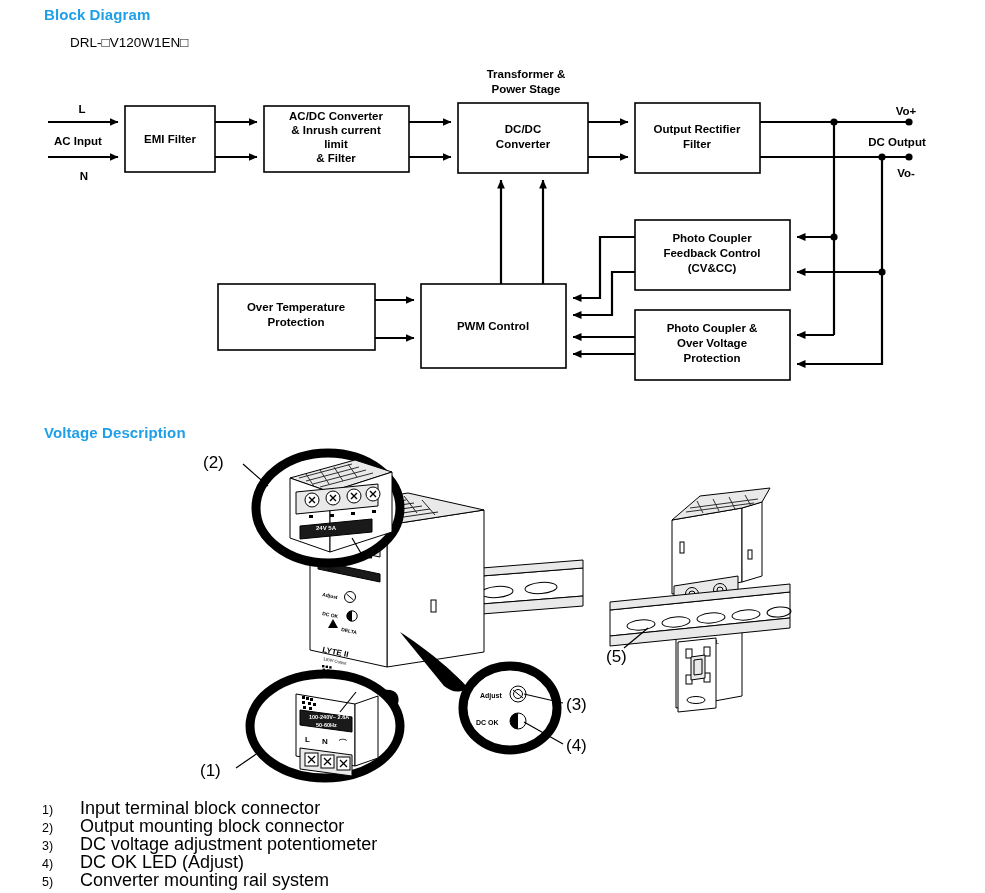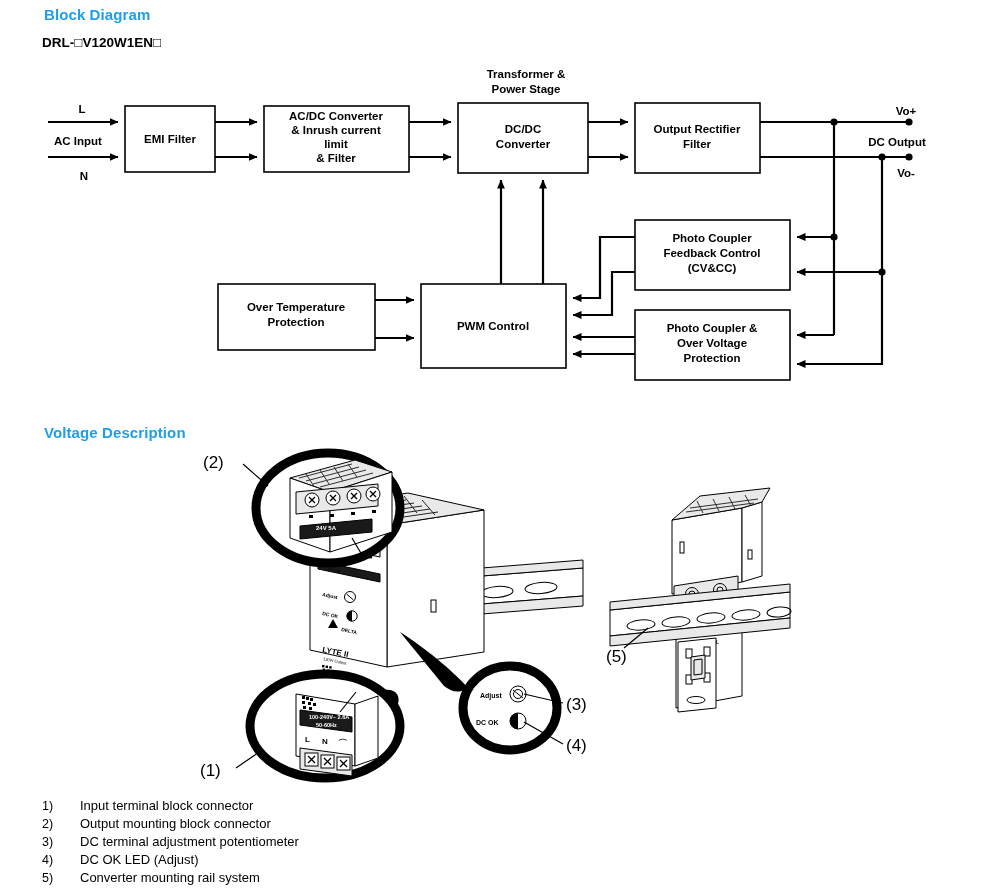--- a/index.html
+++ b/index.html
@@ -9,21 +9,21 @@
     color:#000;
   }
   .abs{position:absolute;}
 
   
   .section-title{
     font-size:15px;font-weight:bold;color:#1f9fe8;
     letter-spacing:.1px;white-space:nowrap;
   }
   .model-number{
-    font-size:13.5px;font-weight:bold;color:#000;white-space:nowrap;
+    font-size:13.5px;font-weight:normal;color:#000;white-space:nowrap;margin-left:28px;
   }
 
   
   #block-diagram{left:0;top:0;width:985px;height:400px;}
   #block-diagram svg{display:block;}
 
   .bd-box-label{
     font-family:"Liberation Sans", sans-serif;
     font-size:11.5px;font-weight:bold;fill:#000;
     text-anchor:middle;
@@ -50,21 +50,21 @@
   .dev-fill-dark{fill:#1a1a1a;stroke:#000;stroke-width:1;}
   .bubble-ring{fill:none;stroke:#000;stroke-width:9;}
   .bubble-inner{fill:#ffffff;}
   .tiny-txt{font-family:"Liberation Sans", sans-serif;font-size:4px;fill:#000;}
   .tiny-txt-b{font-family:"Liberation Sans", sans-serif;font-size:5px;font-weight:bold;fill:#000;}
 
   
   #legend-list{left:42px;top:798px;width:500px;}
   .legend-row{display:flex;align-items:baseline;height:18px;}
   .legend-idx{width:38px;font-size:12.5px;color:#000;flex:none;}
-  .legend-txt{font-size:13px;color:#000;white-space:nowrap;text-align:right;}
+  .legend-txt{font-size:18px;color:#000;white-space:nowrap;text-align:right;}
 </style>
 </head>
 <body>
 
 <div class="abs section-title" style="left:44px;top:6px;">Block Diagram</div>
 
 <div class="abs model-number" style="left:42px;top:35px;">DRL-□V120W1EN□</div>
 
 <div class="abs" id="block-diagram">
 <svg width="985" height="400" viewBox="0 0 985 400" xmlns="http://www.w3.org/2000/svg">
@@ -429,21 +429,21 @@
   <div class="legend-row">
     <span class="legend-idx">1)</span>
     <span class="legend-txt">Input terminal block connector</span>
   </div>
   <div class="legend-row">
     <span class="legend-idx">2)</span>
     <span class="legend-txt">Output mounting block connector</span>
   </div>
   <div class="legend-row">
     <span class="legend-idx">3)</span>
-    <span class="legend-txt">DC terminal adjustment potentiometer</span>
+    <span class="legend-txt">DC voltage adjustment potentiometer</span>
   </div>
   <div class="legend-row">
     <span class="legend-idx">4)</span>
     <span class="legend-txt">DC OK LED (Adjust)</span>
   </div>
   <div class="legend-row">
     <span class="legend-idx">5)</span>
     <span class="legend-txt">Converter mounting rail system</span>
   </div>
 </div>

